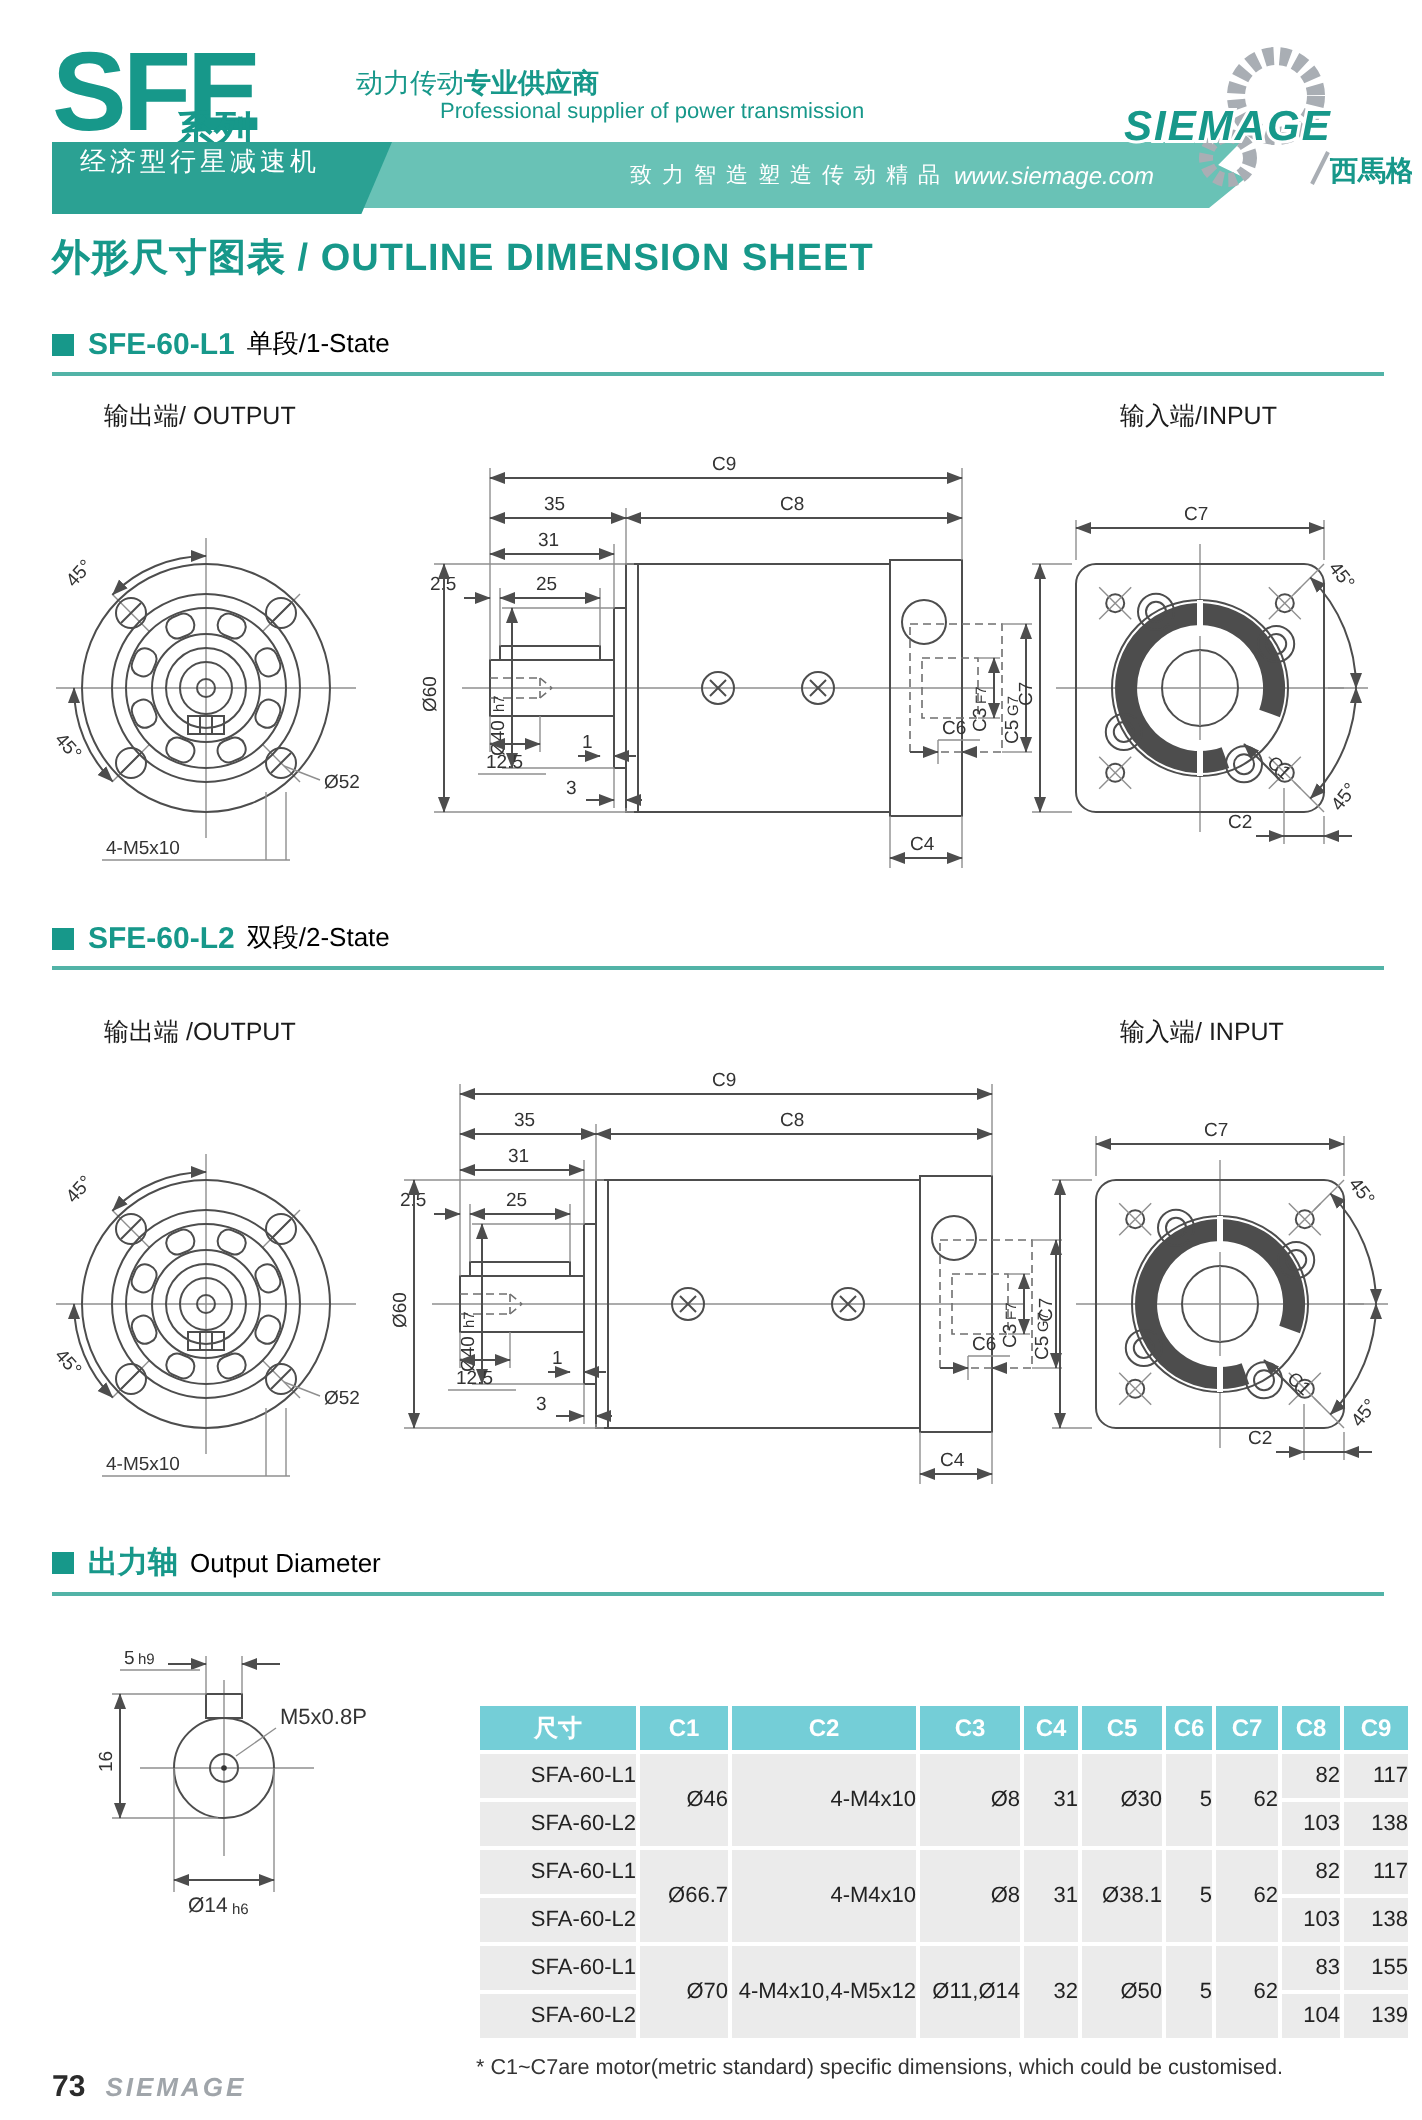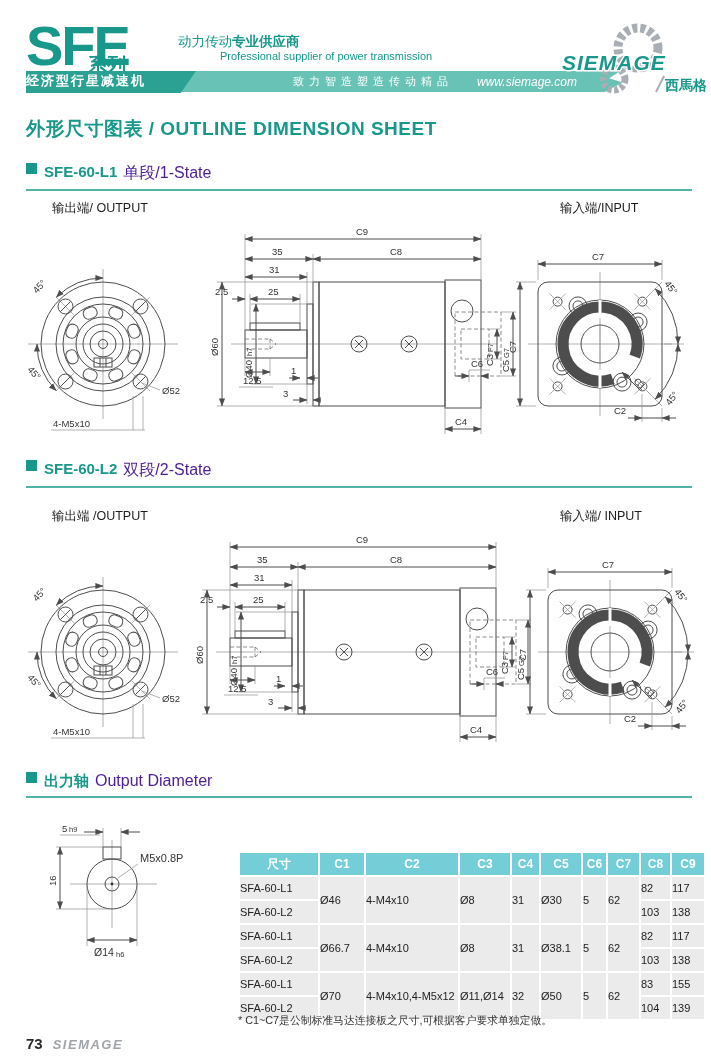--- a/index.html
+++ b/index.html
@@ -5,53 +5,53 @@
   html,body{margin:0;padding:0;background:#fff;}
   .page{position:relative;width:711px;height:1060px;background:#fff;overflow:hidden;
         font-family:"Liberation Sans",sans-serif;border-bottom:1px solid #d8d8d8;}
   
   .sfe{position:absolute;left:26px;top:26px;color:#17988a;font-weight:bold;font-size:56px;
        letter-spacing:-2px;line-height:40px;}
   .xilie{position:absolute;left:88px;top:52px;color:#17988a;font-size:19px;font-weight:bold;}
   .slogan-cn{position:absolute;left:178px;top:33px;font-size:13.5px;color:#17988a;}
   .slogan-cn b{font-weight:bold;}
   .slogan-en{position:absolute;left:178px;top:50px;font-size:11px;color:#17988a;margin-left:42px;}
-  .bar{position:absolute;left:170px;top:71px;width:455px;height:21px;background:#69c2b6;
+  .bar{position:absolute;left:170px;top:71px;width:455px;height:33px;background:#69c2b6;
        clip-path:polygon(0 0,99% 0,96.5% 35%,99.5% 55%,95.5% 100%,0 100%);
-       display:flex;align-items:center;justify-content:flex-end;gap:24px;padding-right:48px;box-sizing:border-box;text-align:center;}
+       display:flex;align-items:center;justify-content:flex-end;gap:2px;padding-right:48px;box-sizing:border-box;text-align:center;}
   .bar .tg{color:#fff;font-size:11px;letter-spacing:5px;}
   .bar .site{color:#fff;font-size:12px;font-weight:normal;font-style:italic;letter-spacing:0;}
-  .banner-left{position:absolute;left:26px;top:71px;width:170px;height:22px;background:#2ba193;
-       clip-path:polygon(0 0,100% 0,91% 100%,0 100%);color:#fff;font-size:13px;font-weight:bold;
-       line-height:19px;box-sizing:border-box;letter-spacing:2px;}
+  .banner-left{position:absolute;left:26px;top:71px;width:170px;height:36px;background:#2ba193;
+       clip-path:polygon(0 0,100% 0,91% 100%,0 100%);color:#fff;font-size:13px;font-weight:normal;
+       line-height:19px;padding-left:14px;box-sizing:border-box;letter-spacing:2px;}
   .brandtx{font-family:"Liberation Sans",sans-serif;font-size:21px;font-weight:bold;font-style:italic;
        fill:#17988a;letter-spacing:1px;stroke:#fff;stroke-width:3px;paint-order:stroke;}
   .brandcn{font-family:"Liberation Sans",sans-serif;font-size:14px;font-weight:bold;fill:#17988a;}
   
   .title{position:absolute;left:26px;top:116px;font-size:19px;font-weight:bold;color:#17988a;letter-spacing:.5px;}
   .sec{position:absolute;left:26px;width:666px;border-bottom:2px solid #52b3a7;padding-bottom:5px;
-       display:flex;align-items:flex-start;}
+       display:flex;align-items:center;}
   .sec .sq{width:11px;height:11px;background:#17988a;margin-right:7px;}
   .sec .model{color:#17988a;font-weight:bold;font-size:15px;margin-right:6px;}
-  .sec .stage{color:#4c1d95;font-size:16px;}
+  .sec .stage{color:#000000;font-size:13px;}
   .endlab{position:absolute;font-size:12.5px;color:#1c1c1c;}
   
   svg.draw{position:absolute;left:0;}
   .ln{stroke:#4d4d4d;stroke-width:1;fill:none;}
   .thin{stroke:#8f8f8f;stroke-width:.7;fill:none;}
   .dash{stroke:#6f6f6f;stroke-width:.8;fill:none;stroke-dasharray:4 2.5;}
   .ring{stroke:#4d4d4d;stroke-width:11;fill:none;}
   .slit{stroke:#fff;stroke-width:3;}
   text{font-family:"Liberation Sans",sans-serif;font-size:9.5px;fill:#333;}
   .dimS{font-size:7.5px;}
   
   .dimtable{position:absolute;left:238px;top:851px;border-collapse:separate;border-spacing:2px;
        table-layout:fixed;width:456px;}
   .dimtable th{background:#74ced7;color:#fff;font-size:12px;font-weight:bold;height:20px;padding:1px 0;}
-  .dimtable td{background:#ebebeb;color:#222;font-size:11px;text-align:left;height:20px;padding:1px 0;}
+  .dimtable td{background:#ebebeb;color:#222;font-size:11px;text-align:right;height:20px;padding:1px 0;}
   .note{position:absolute;left:238px;font-size:10.8px;color:#333;}
   
   .footer{position:absolute;left:26px;top:1035px;display:flex;align-items:baseline;}
   .footer .pg{font-size:15px;font-weight:900;color:#2b2b2b;}
   .footer .fbrand{font-size:13px;font-weight:bold;font-style:italic;color:#a0a5aa;letter-spacing:1.5px;margin-left:10px;}
 </style>
 </head>
 <body>
 
 <svg width="0" height="0" style="position:absolute">
@@ -603,19 +603,19 @@
         <td>155</td>
       </tr>
       <tr>
         <td>SFA-60-L2</td>
         <td>104</td>
         <td>139</td>
       </tr>
     </tbody>
   </table>
 
-  <div class="note" style="top:1014px">* C1~C7是公制标准马达连接板之尺寸,可根据客户要求单独定做。</div>
+  <div class="note" style="top:1028px">* C1~C7are motor(metric standard)  specific dimensions, which could be customised.</div>
 
   <div class="footer">
     <span class="pg">73</span>
     <span class="fbrand">SIEMAGE</span>
   </div>
 </div>
 
 </body></html>

